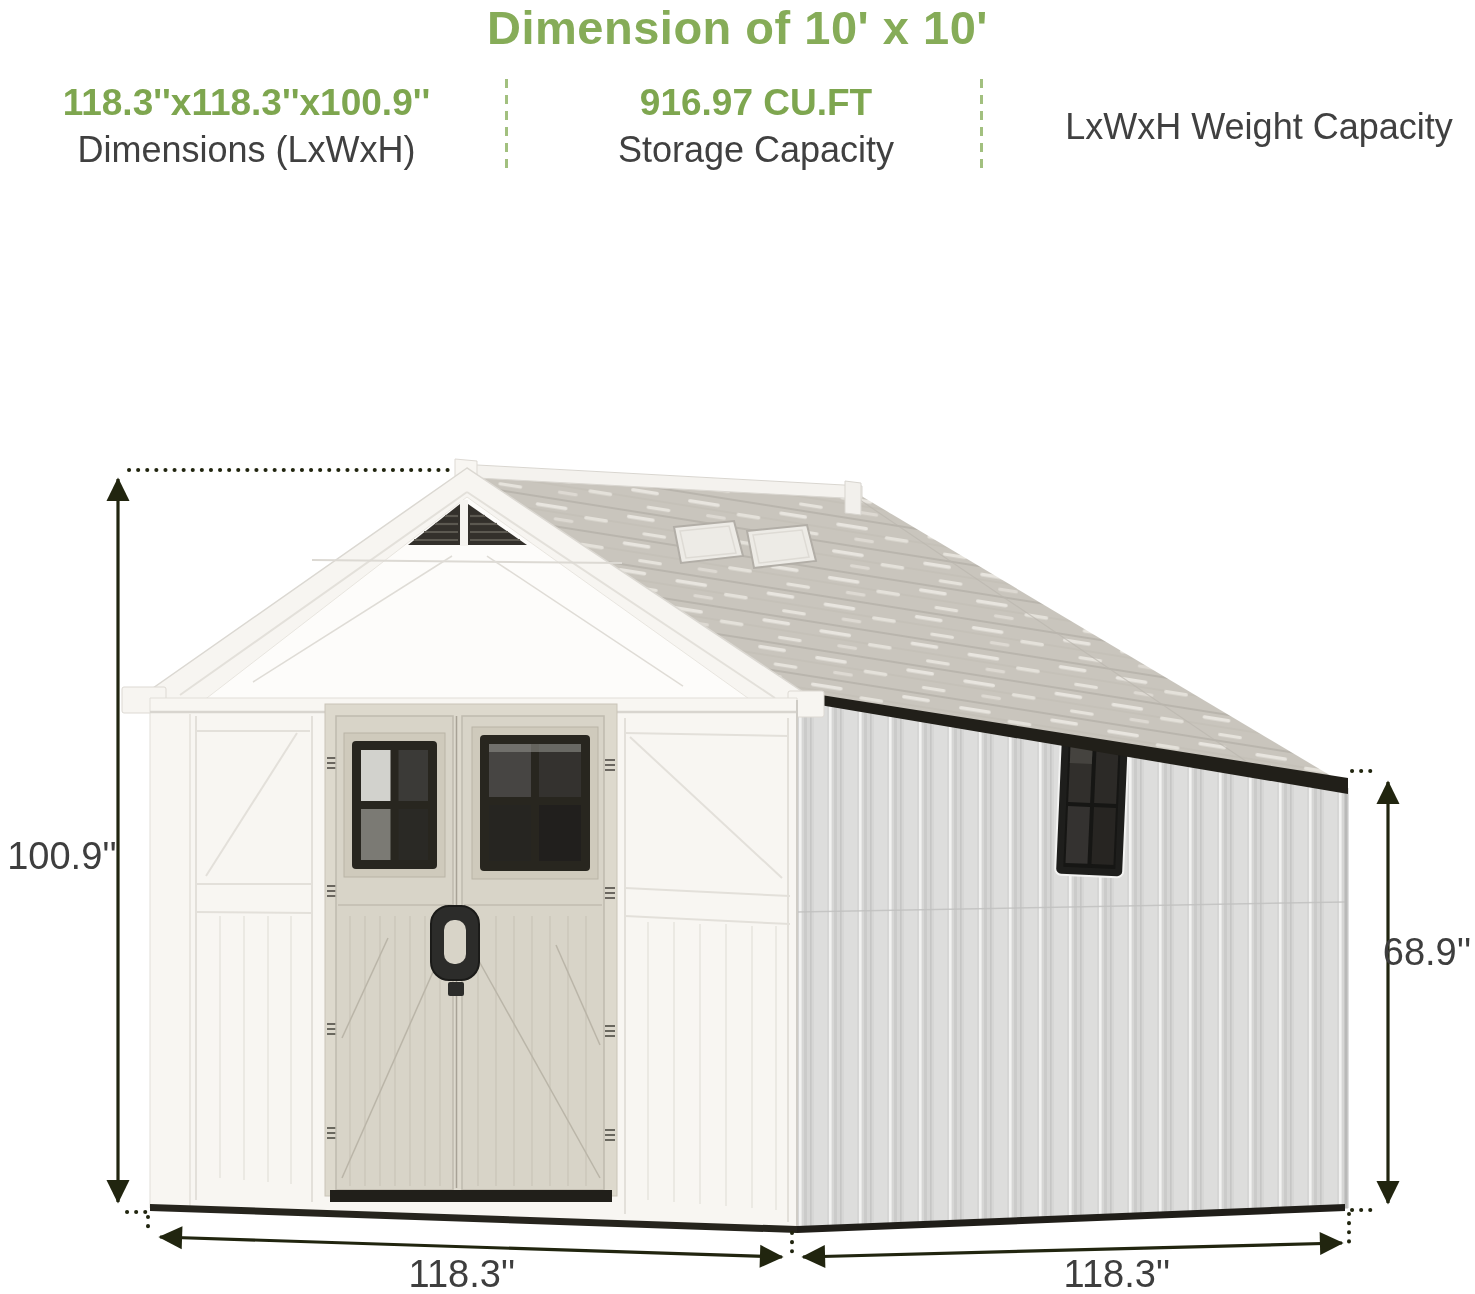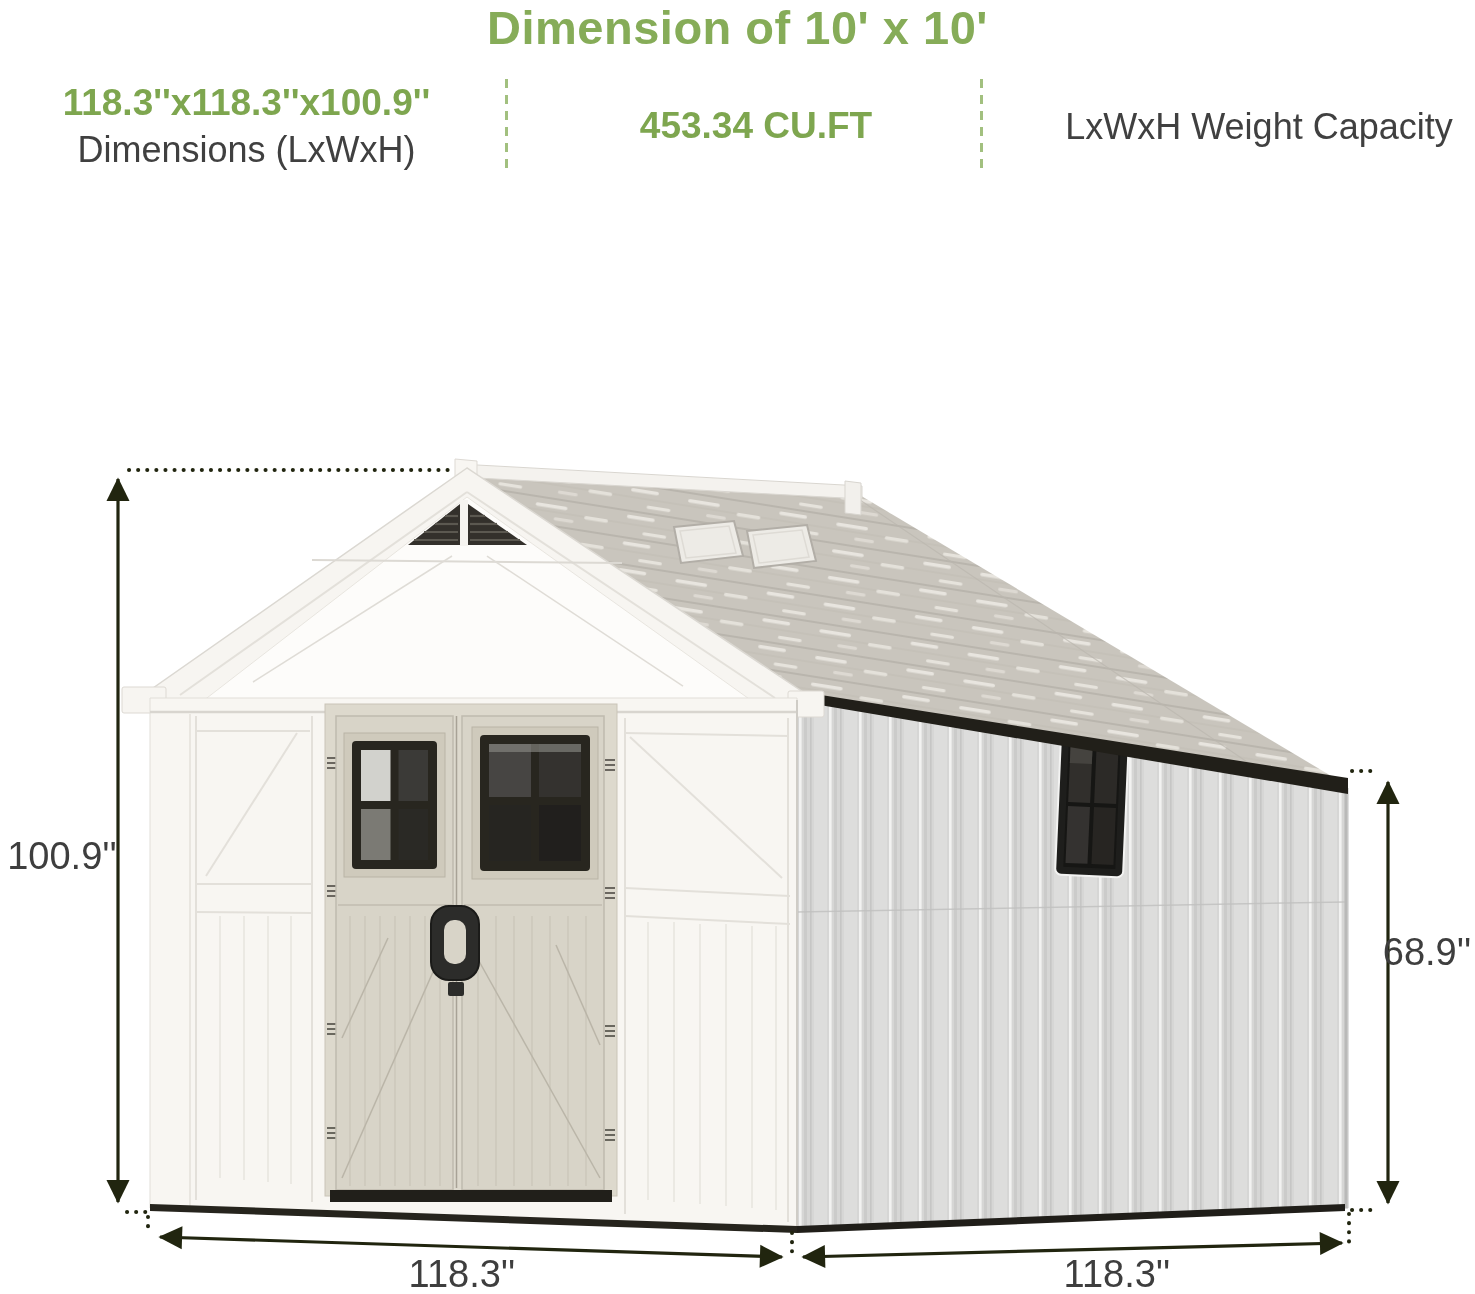--- a/index.html
+++ b/index.html
@@ -41,21 +41,22 @@
 
   <h1 class="title">Dimension of 10' x 10'</h1>
 
   <div class="specs">
     <div class="spec spec-dims">
       <div class="spec-value">118.3''x118.3''x100.9''</div>
       <div class="spec-label">Dimensions (LxWxH)</div>
     </div>
     <div class="divider"></div>
     <div class="spec spec-store">
-      <div class="spec-value">453.34 CU.FT</div>
+      <div class="spec-value">916.97 CU.FT</div>
+      <div class="spec-label">Storage Capacity</div>
     </div>
     <div class="divider"></div>
     <div class="spec spec-roof">
       <div class="spec-label">LxWxH Weight Capacity</div>
     </div>
   </div>
 
   <div class="figure">
     <svg width="1475" height="854" viewBox="0 440 1475 854">
       <defs>

